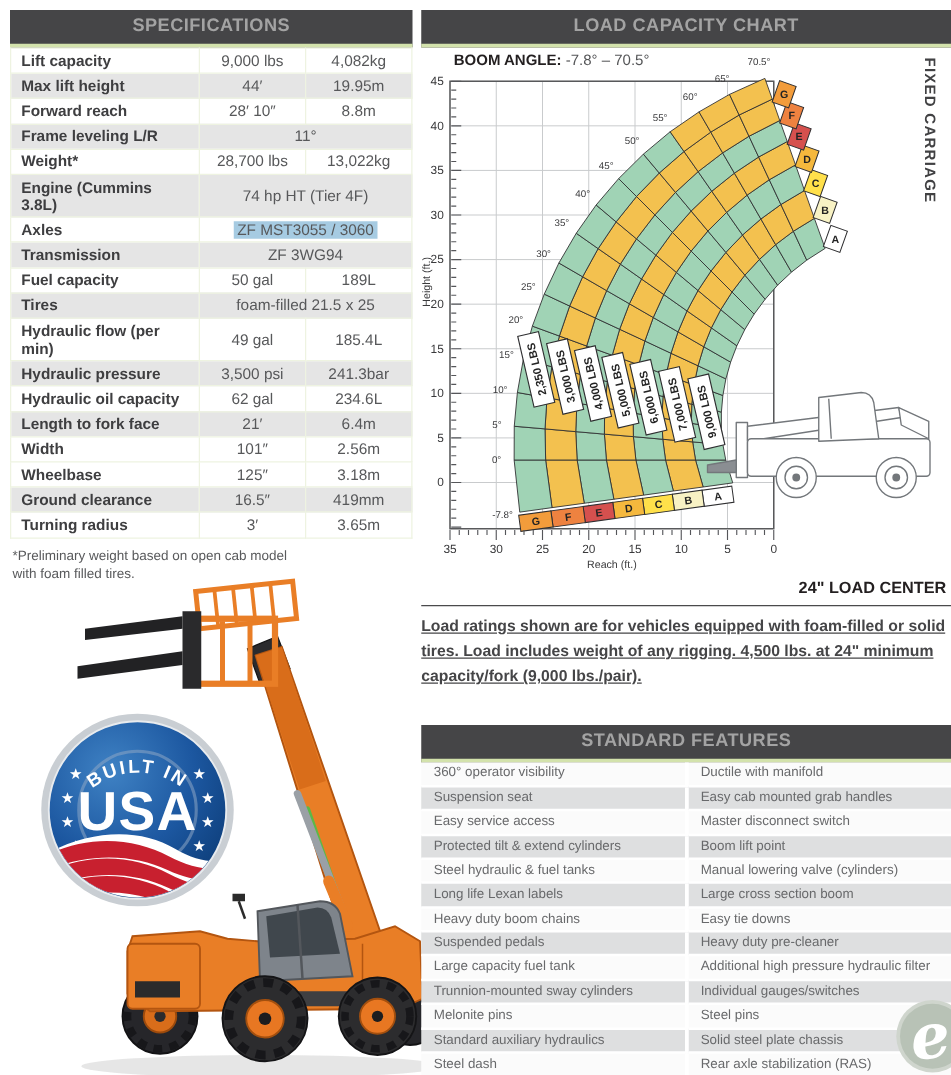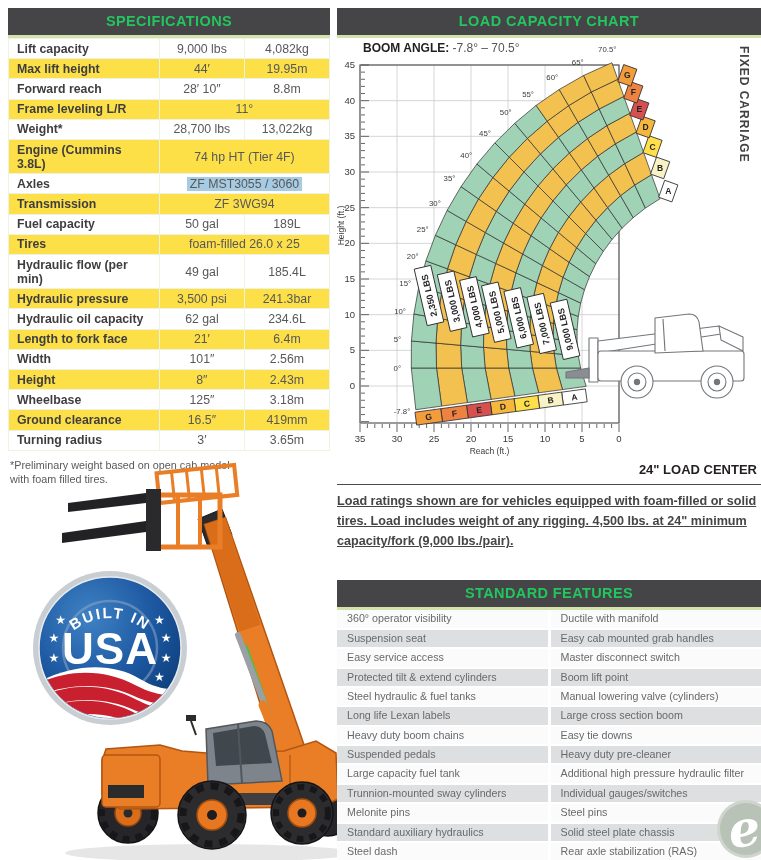--- a/index.html
+++ b/index.html
@@ -1,26 +1,26 @@
 <!DOCTYPE html>
 <html><head>
 <meta charset="utf-8">
 <style>
   html,body{margin:0;padding:0;}
   body{width:761px;height:860px;position:relative;overflow:hidden;background:#fff;
        font-family:"Liberation Sans",sans-serif;color:#3e3e40;}
   .col-left{position:absolute;left:8px;top:8px;width:322px;}
   .col-right{position:absolute;left:337px;top:8px;width:424px;}
-  .hdr{background:#454547;color:#22c55e;font-weight:bold;font-size:14.5px;letter-spacing:.4px;
+  .hdr{background:#454547;color:#a3a3a3;font-weight:bold;font-size:14.5px;letter-spacing:.4px;
        text-align:center;padding:5px 0 6px;border-bottom:3px solid #d3e2ac;}
   table{border-collapse:collapse;width:100%;}
   #spec-table td{border:1px solid #eef3e1;font-size:12.3px;padding:2.6px 6px;line-height:1.14;}
   #spec-table .spec-label{font-weight:bold;color:#3e3e40;width:47%;padding-left:8px;}
   #spec-table .spec-value{color:#57585a;text-align:center;width:26.5%;}
-  #spec-table tr.alt td{background:#fde047;}
+  #spec-table tr.alt td{background:#e5e5e5;}
   #spec-table .hl{background:#a6cbe2;padding:0 3px;text-align:center;}
   .footnote{font-size:10.8px;color:#58595b;margin-top:7px;line-height:1.3;white-space:pre-line;padding-left:2px;}
   #photo-svg{position:absolute;left:-8px;top:447px;}
   .chart-wrap{position:relative;width:424px;height:424px;}
   #load-chart-svg{display:block;}
   .fixed-carriage{position:absolute;top:8px;right:10px;writing-mode:vertical-rl;
        font-weight:bold;font-size:12px;letter-spacing:1px;color:#414143;}
   .load-center{font-weight:bold;font-size:13px;text-align:right;color:#231f20;padding-right:4px;margin-top:0;}
   hr.rule{border:none;border-top:1.6px solid #4a4a4c;margin:7px 0 6px;}
   .note{font-size:12.6px;font-weight:bold;color:#454547;line-height:1.6;margin:0 0 29px;text-decoration:underline;}
@@ -78,21 +78,21 @@
           <td class="spec-label">Transmission</td>
           <td colspan="2" class="spec-value">ZF 3WG94</td>
         </tr>
         <tr>
           <td class="spec-label">Fuel capacity</td>
           <td class="spec-value">50 gal</td>
           <td class="spec-value">189L</td>
         </tr>
         <tr class="alt">
           <td class="spec-label">Tires</td>
-          <td colspan="2" class="spec-value">foam-filled 26.0 x 25</td>
+          <td colspan="2" class="spec-value">foam-filled 21.5 x 25</td>
         </tr>
         <tr>
           <td class="spec-label">Hydraulic flow (per min)</td>
           <td class="spec-value">49 gal</td>
           <td class="spec-value">185.4L</td>
         </tr>
         <tr class="alt">
           <td class="spec-label">Hydraulic pressure</td>
           <td class="spec-value">3,500 psi</td>
           <td class="spec-value">241.3bar</td>
@@ -104,25 +104,20 @@
         </tr>
         <tr class="alt">
           <td class="spec-label">Length to fork face</td>
           <td class="spec-value">21′</td>
           <td class="spec-value">6.4m</td>
         </tr>
         <tr>
           <td class="spec-label">Width</td>
           <td class="spec-value">101″</td>
           <td class="spec-value">2.56m</td>
-        </tr>
-        <tr class="alt">
-          <td class="spec-label">Height</td>
-          <td class="spec-value">8″</td>
-          <td class="spec-value">2.43m</td>
         </tr>
         <tr>
           <td class="spec-label">Wheelbase</td>
           <td class="spec-value">125″</td>
           <td class="spec-value">3.18m</td>
         </tr>
         <tr class="alt">
           <td class="spec-label">Ground clearance</td>
           <td class="spec-value">16.5″</td>
           <td class="spec-value">419mm</td>

